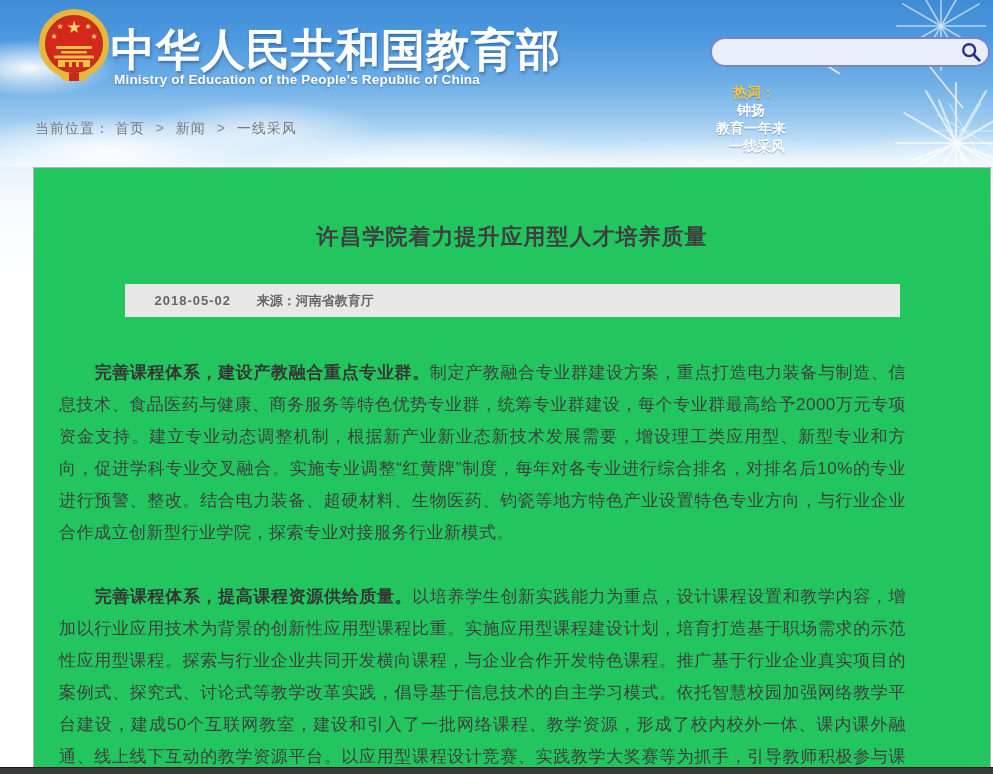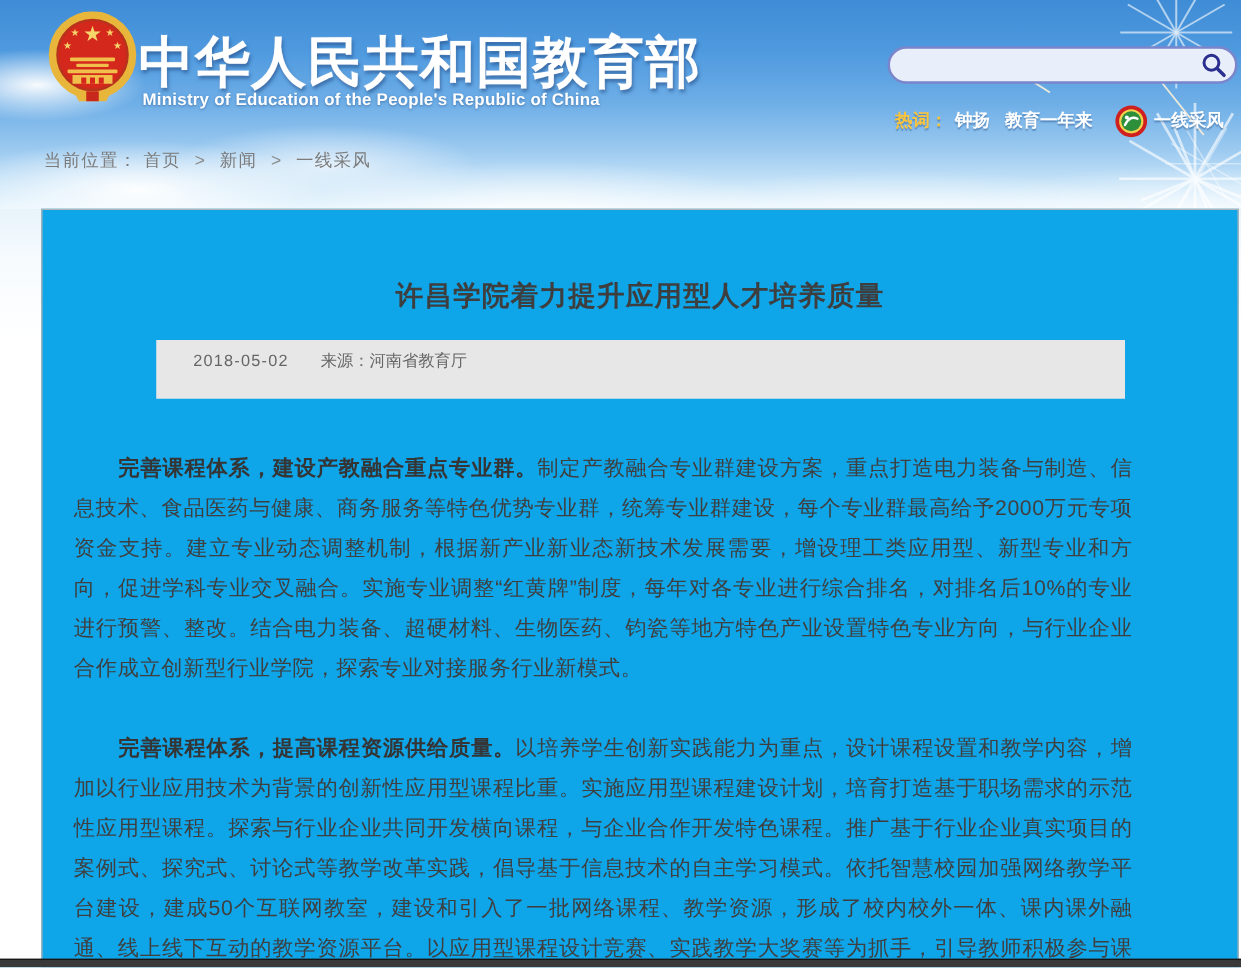--- a/index.html
+++ b/index.html
@@ -47,20 +47,21 @@
   .search-btn {
     position:absolute; right:5px; top:2px; width:24px; height:22px;
     background:none; border:none; cursor:pointer; padding:0;
   }
 
   .hotwords {
     position:absolute; left:716px; top:84px; height:26px;
     display:flex; align-items:center; white-space:nowrap;
     font-size:14px; font-weight:bold; color:#fff;
     text-shadow:0 1px 1px rgba(26,62,120,.4);
+    flex-direction:column;
   }
   .hot-label { color:#fbc43d; margin-right:6px; }
   .hot-item { color:#fff; margin-right:12px; cursor:pointer; text-decoration:none; }
   .soccer-badge { width:26px; height:26px; margin:0 5px 0 6px; }
   .hot-badge-label { color:#fff; cursor:pointer; }
 
   
   .deco { position:absolute; pointer-events:none; }
   .deco line { stroke:rgba(255,255,255,.75); stroke-width:1; }
   .d-big   { right:-28px; top:78px;  width:130px; height:130px; opacity:.85; }
@@ -77,29 +78,29 @@
   .breadcrumb .crumb { color:#7b7b7b; text-decoration:none; cursor:pointer; }
   .breadcrumb .sep { margin:0 6px; color:#8a8a8a; }
 
   
   .content-bg {
     position:absolute; left:0; top:167px; width:993px; height:607px;
     background:linear-gradient(180deg,#e7f3fb 0%,#f7fbfe 40px,#ffffff 110px);
   }
   .panel {
     position:absolute; left:33px; top:167px; width:958px; height:607px;
-    background:#0ea5e9; border:1px solid #b3b3b3; border-bottom:none;
+    background:#22c55e; border:1px solid #b3b3b3; border-bottom:none;
   }
   .article-title {
     padding-top:54px; text-align:center;
     font-size:22px; font-weight:bold; color:#3e3e3e; letter-spacing:1px;
   }
   .meta-bar {
-    margin:20px auto 0; width:775px; height:47px; background:#e7e7e7;
-    line-height:33px; padding-left:30px; font-size:13px; color:#666;
+    margin:32px auto 0; width:775px; height:33px; background:#e7e7e7;
+    line-height:33px; padding-left:30px; font-size:13px; color:#666;font-weight:bold;
   }
   .meta-date { letter-spacing:1px; }
   .meta-source-label { margin-left:22px; }
   .article-body {
     margin:40px 84px 0 25px;
     font-size:17px; line-height:32px; color:#3f3f3f;
     text-align:justify; letter-spacing:.5px;
   }
   .article-body p { text-indent:2.1em; }
   .article-body p + p { margin-top:32px; }

